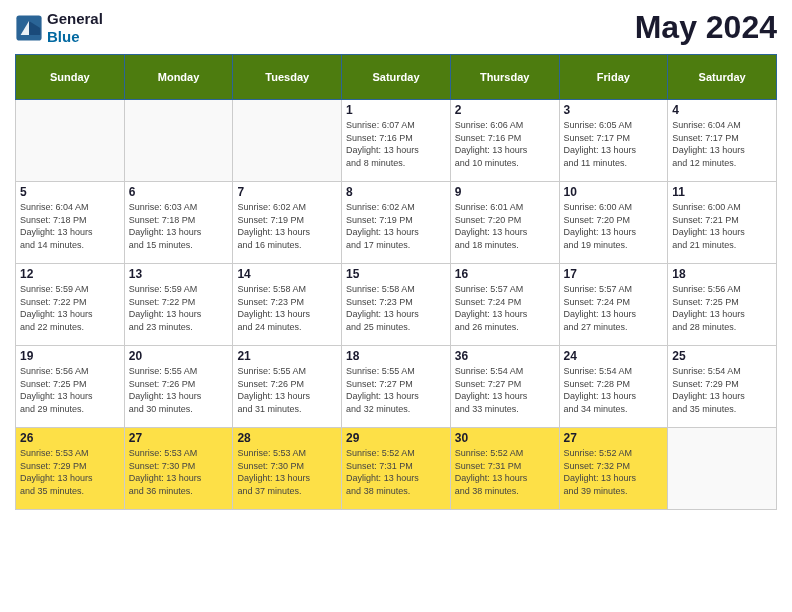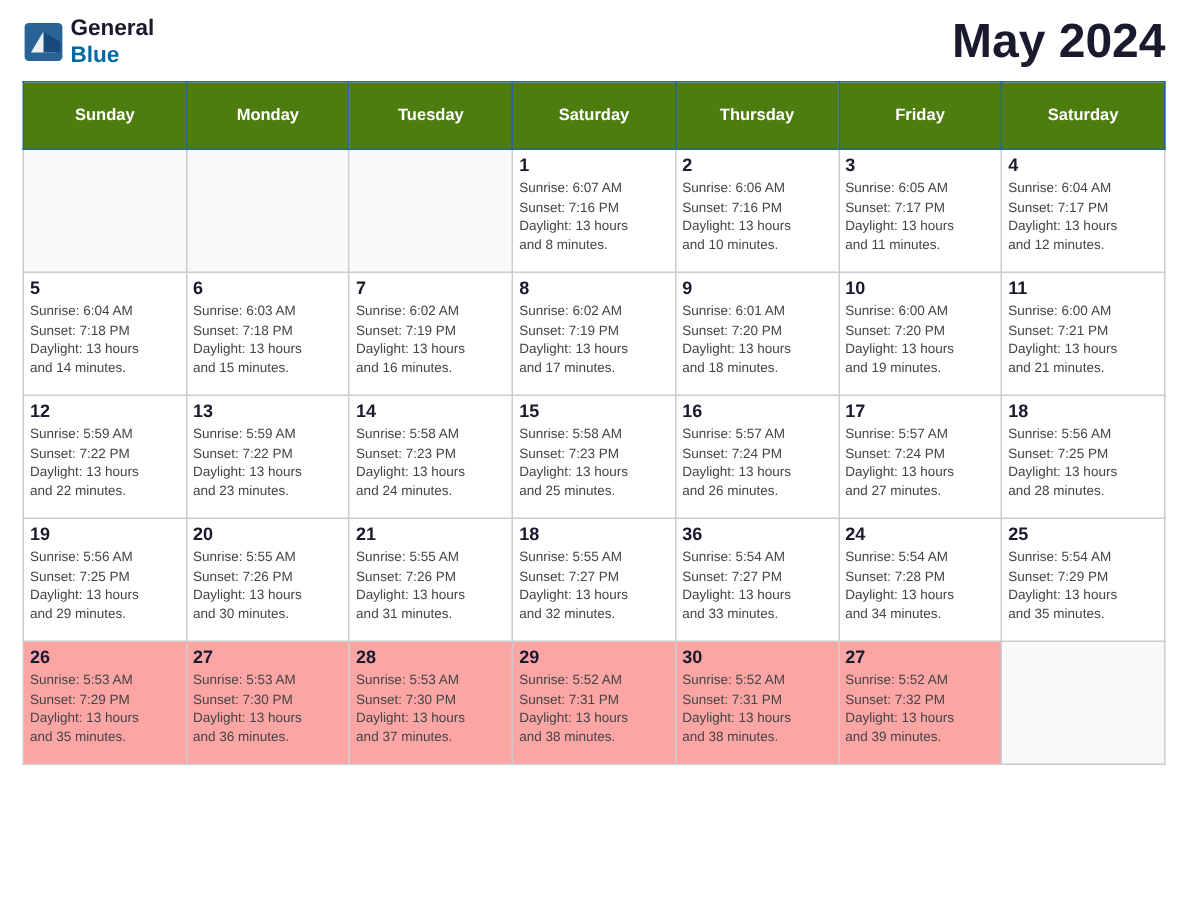--- a/index.html
+++ b/index.html
@@ -62,21 +62,21 @@
       padding: 3px 4px;
       height: 82px;
       font-size: 9.5px;
       color: #333;
       background: #fff;
     }
     td.empty {
       background: #f9f9f9;
     }
     td.last-row {
-      background: #fca5a5;
+      background: #fde047;
     }
     .day-number {
       font-size: 12px;
       font-weight: bold;
       color: #1a1a2e;
       display: block;
       margin-bottom: 2px;
     }
     .day-info {
       font-size: 9px;

